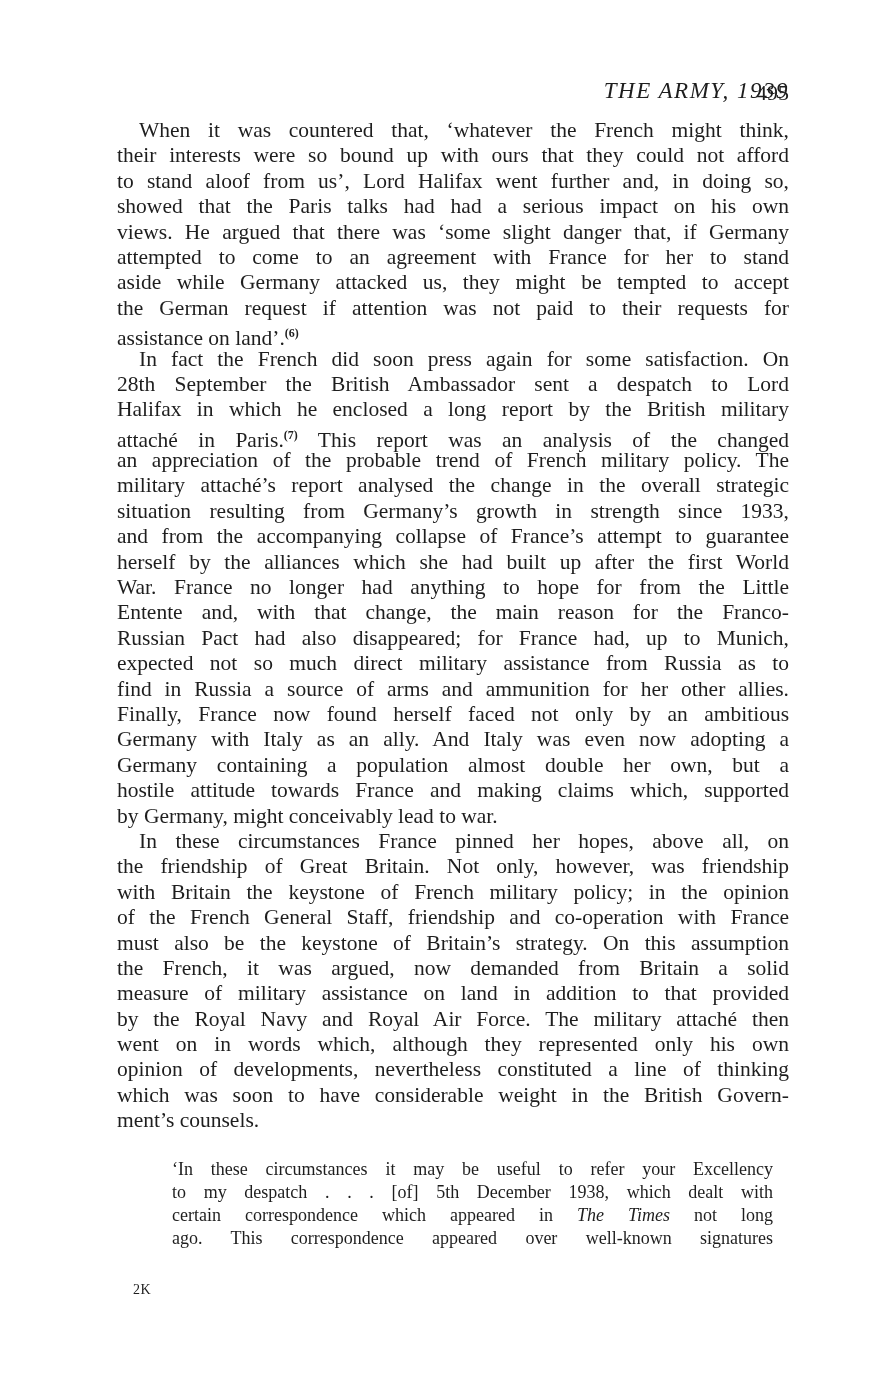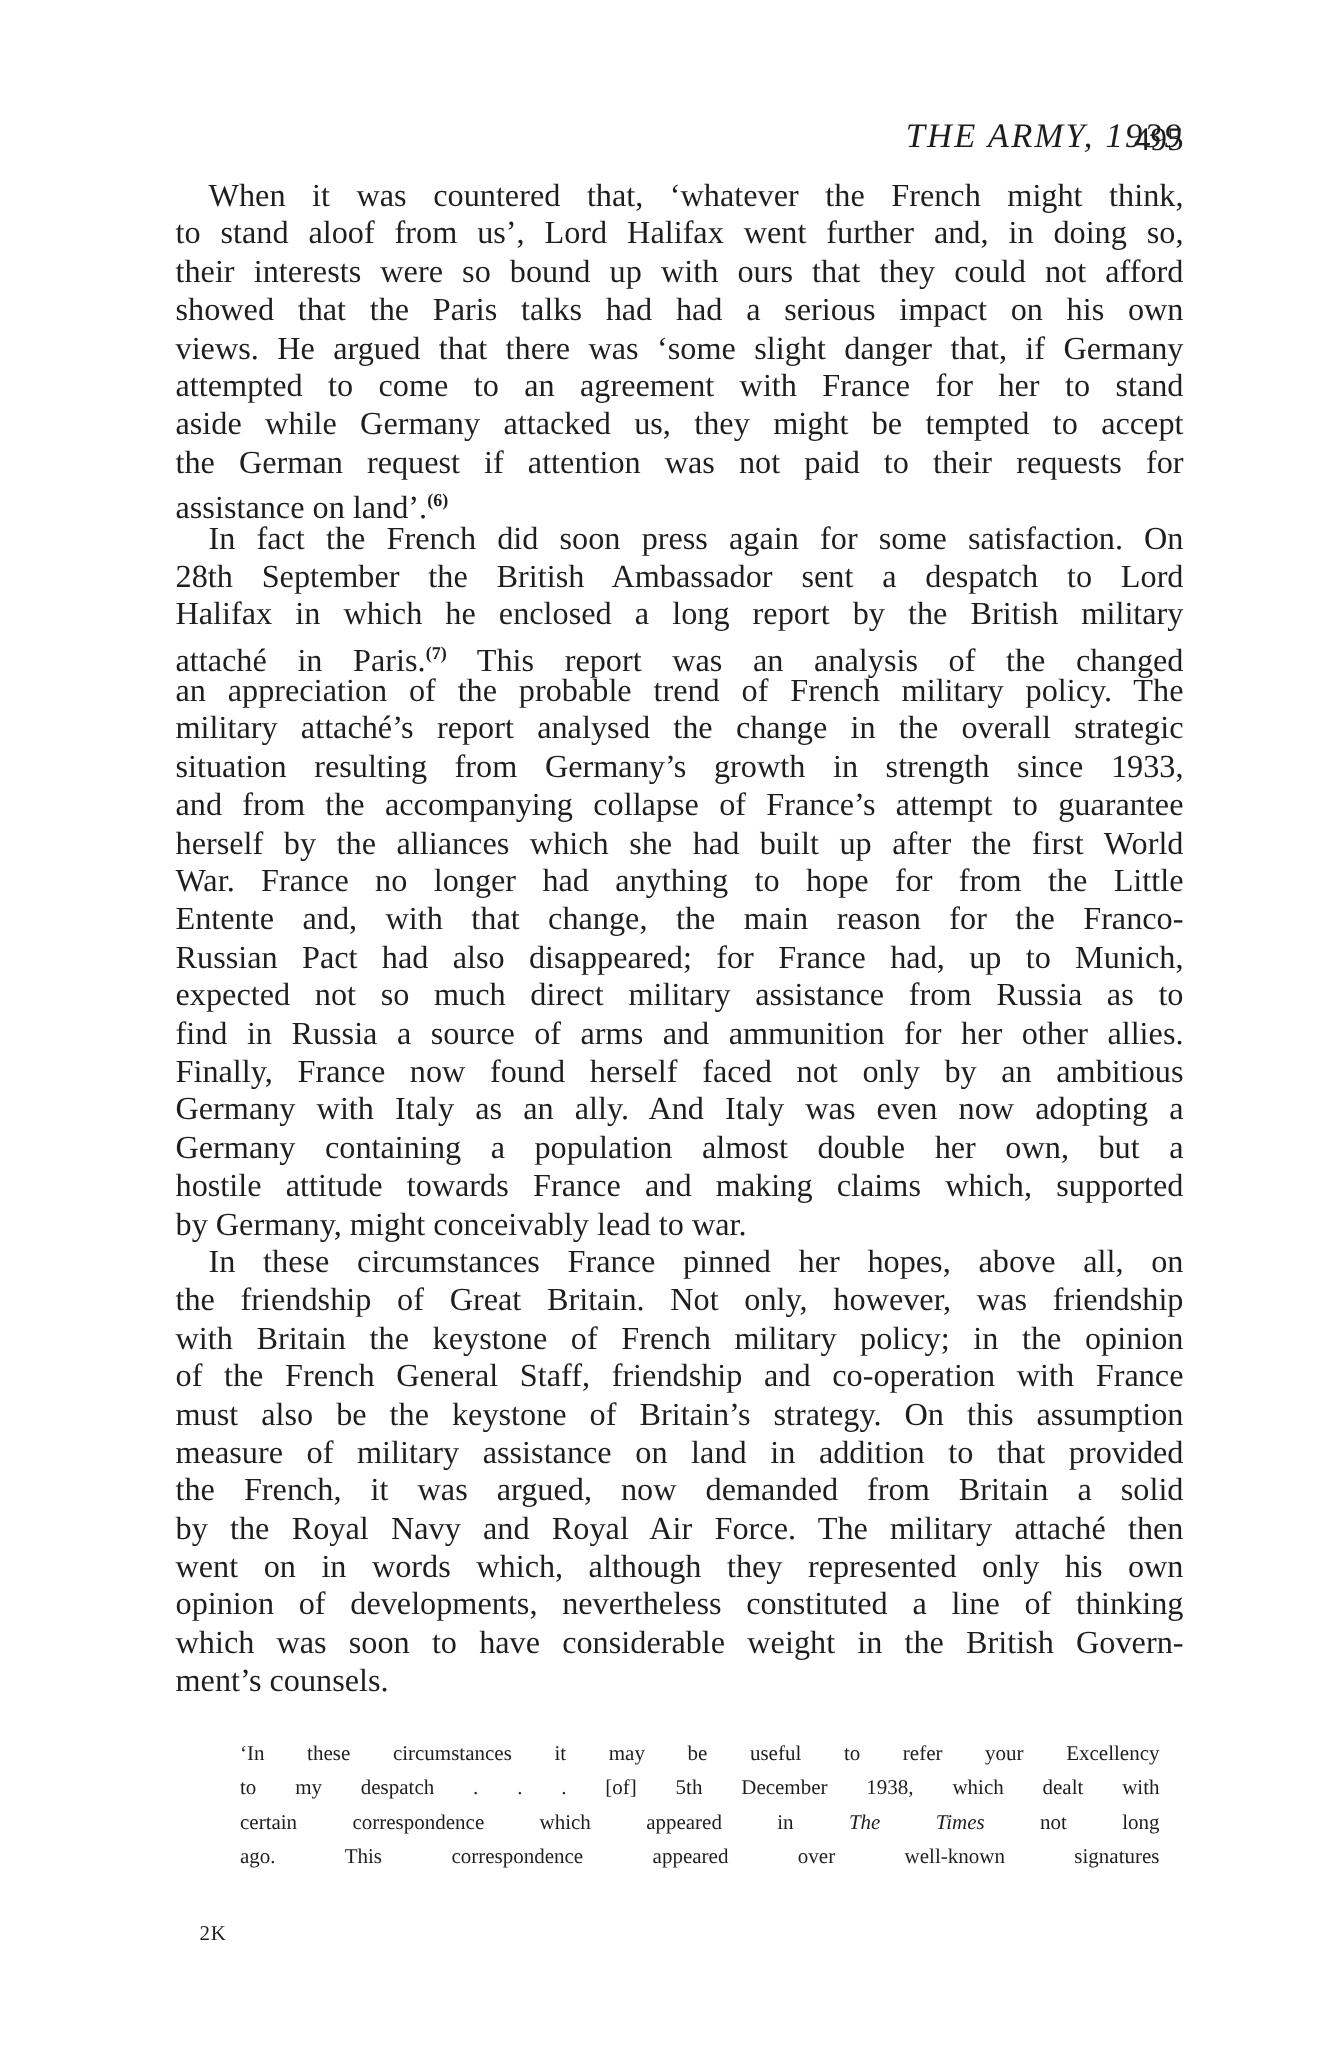--- a/index.html
+++ b/index.html
@@ -6,36 +6,36 @@
   body { width: 890px; height: 1374px; position: relative; overflow: hidden; color: #1e1e1e; font-family: "Liberation Serif", "DejaVu Serif", serif; }
   .header { position: absolute; left: 117px; top: 78px; width: 672px; height: 32px; }
   .running-head { position: absolute; left: 0; right: 0; top: 0; text-align: right; font-style: italic; font-size: 23px; letter-spacing: 1.5px; }
   .page-number { position: absolute; right: 0; top: 2px; font-size: 22px; }
   .body { position: absolute; left: 117px; top: 118px; width: 672px; }
   .line { display: block; font-size: 21.5px; line-height: 25.4px; height: 25.4px; white-space: nowrap; text-align: justify; text-align-last: justify; }
   .line.last { text-align-last: left; }
   .line.indent { padding-left: 22px; }
   .fn { font-size: 12px; vertical-align: 8px; font-weight: bold; }
   .quote { position: absolute; left: 160px; top: 1158px; width: 613px; }
-  .quote .line { font-size: 14px; line-height: 23px; height: 23px; }
+  .quote .line { font-size: 18px; line-height: 23px; height: 23px; margin-left: 12px; }
   .sig { position: absolute; left: 133px; top: 1282px; font-size: 14px; font-weight: normal; letter-spacing: 0.5px; }
   i { font-style: italic; }
 </style>
 </head>
 <body>
 
 <div class="header">
   <div class="running-head">THE ARMY, 1939</div>
   <div class="page-number">495</div>
 </div>
 
 <div class="body" id="body">
     <span class="line indent"><span>When it was countered that, ‘whatever the French might think,</span></span>
+    <span class="line"><span>their interests were so bound up with ours that they could not afford</span></span>
     <span class="line"><span>to stand aloof from us’, Lord Halifax went further and, in doing so,</span></span>
-    <span class="line"><span>their interests were so bound up with ours that they could not afford</span></span>
     <span class="line"><span>showed that the Paris talks had had a serious impact on his own</span></span>
     <span class="line"><span>views. He argued that there was ‘some slight danger that, if Germany</span></span>
     <span class="line"><span>attempted to come to an agreement with France for her to stand</span></span>
     <span class="line"><span>aside while Germany attacked us, they might be tempted to accept</span></span>
     <span class="line"><span>the German request if attention was not paid to their requests for</span></span>
     <span class="line last"><span>assistance on land’.</span><span class="fn">(6)</span></span>
     <span class="line indent"><span>In fact the French did soon press again for some satisfaction. On</span></span>
     <span class="line"><span>28th September the British Ambassador sent a despatch to Lord</span></span>
     <span class="line"><span>Halifax in which he enclosed a long report by the British military</span></span>
     <span class="line"><span>attaché in Paris.</span><span class="fn">(7)</span><span> This report was an analysis of the changed</span></span>
@@ -52,22 +52,22 @@
     <span class="line"><span>Finally, France now found herself faced not only by an ambitious</span></span>
     <span class="line"><span>Germany with Italy as an ally. And Italy was even now adopting a</span></span>
     <span class="line"><span>Germany containing a population almost double her own, but a</span></span>
     <span class="line"><span>hostile attitude towards France and making claims which, supported</span></span>
     <span class="line last"><span>by Germany, might conceivably lead to war.</span></span>
     <span class="line indent"><span>In these circumstances France pinned her hopes, above all, on</span></span>
     <span class="line"><span>the friendship of Great Britain. Not only, however, was friendship</span></span>
     <span class="line"><span>with Britain the keystone of French military policy; in the opinion</span></span>
     <span class="line"><span>of the French General Staff, friendship and co-operation with France</span></span>
     <span class="line"><span>must also be the keystone of Britain’s strategy. On this assumption</span></span>
+    <span class="line"><span>the French, it was argued, now demanded from Britain a solid</span></span>
     <span class="line"><span>measure of military assistance on land in addition to that provided</span></span>
-    <span class="line"><span>the French, it was argued, now demanded from Britain a solid</span></span>
     <span class="line"><span>by the Royal Navy and Royal Air Force. The military attaché then</span></span>
     <span class="line"><span>went on in words which, although they represented only his own</span></span>
     <span class="line"><span>opinion of developments, nevertheless constituted a line of thinking</span></span>
     <span class="line"><span>which was soon to have considerable weight in the British Govern-</span></span>
     <span class="line last"><span>ment’s counsels.</span></span>
   </div>
 
 <div class="quote" id="quote">
     <span class="line"><span>‘In these circumstances it may be useful to refer your Excellency</span></span>
     <span class="line"><span>to my despatch . . . [of] 5th December 1938, which dealt with</span></span>

